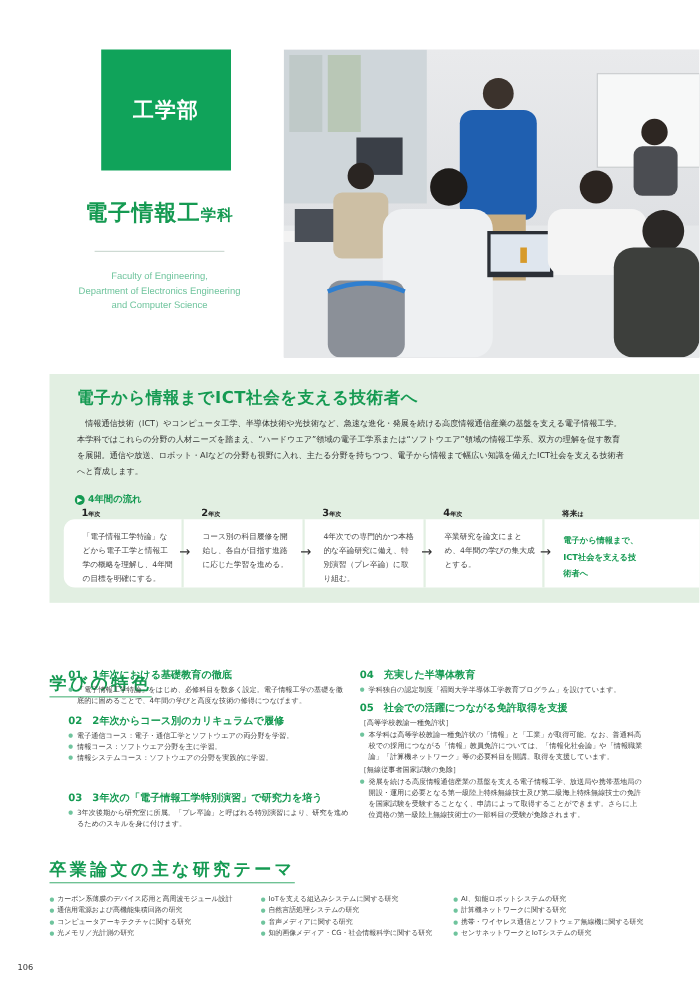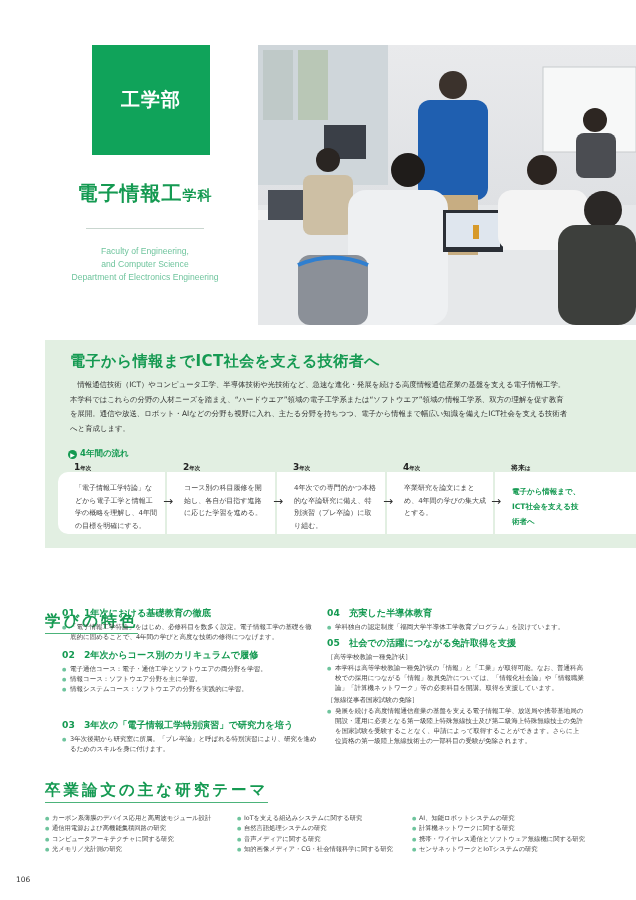--- a/index.html
+++ b/index.html
@@ -84,22 +84,22 @@
 </head>
 <body>
 
 <div class="faculty-box">
   <span>工学部</span>
 </div>
 <div class="dept-title"><span>電子情報工</span><span class="small">学科</span></div>
 <div class="title-rule"></div>
 <div class="dept-en">
   <div>Faculty of Engineering,</div>
+  <div>Department of Electronics Engineering</div>
   <div>and Computer Science</div>
-  <div>Department of Electronics Engineering</div>
 </div>
 
 <div class="hero-photo">
   <svg width="378" height="280" viewBox="0 0 378 280">
     <rect x="0" y="0" width="130" height="140" fill="#cfd6da"></rect>
     <rect x="5" y="5" width="30" height="70" fill="#bfc9c8"></rect>
     <rect x="40" y="5" width="30" height="70" fill="#b9c7b6"></rect>
     <rect x="285" y="22" width="93" height="85" fill="#f7f8f8" stroke="#c8cbcd"></rect>
     <rect x="0" y="160" width="378" height="120" fill="#e6e8ea"></rect>
     <rect x="0" y="165" width="90" height="10" fill="#f3f3f3"></rect>

